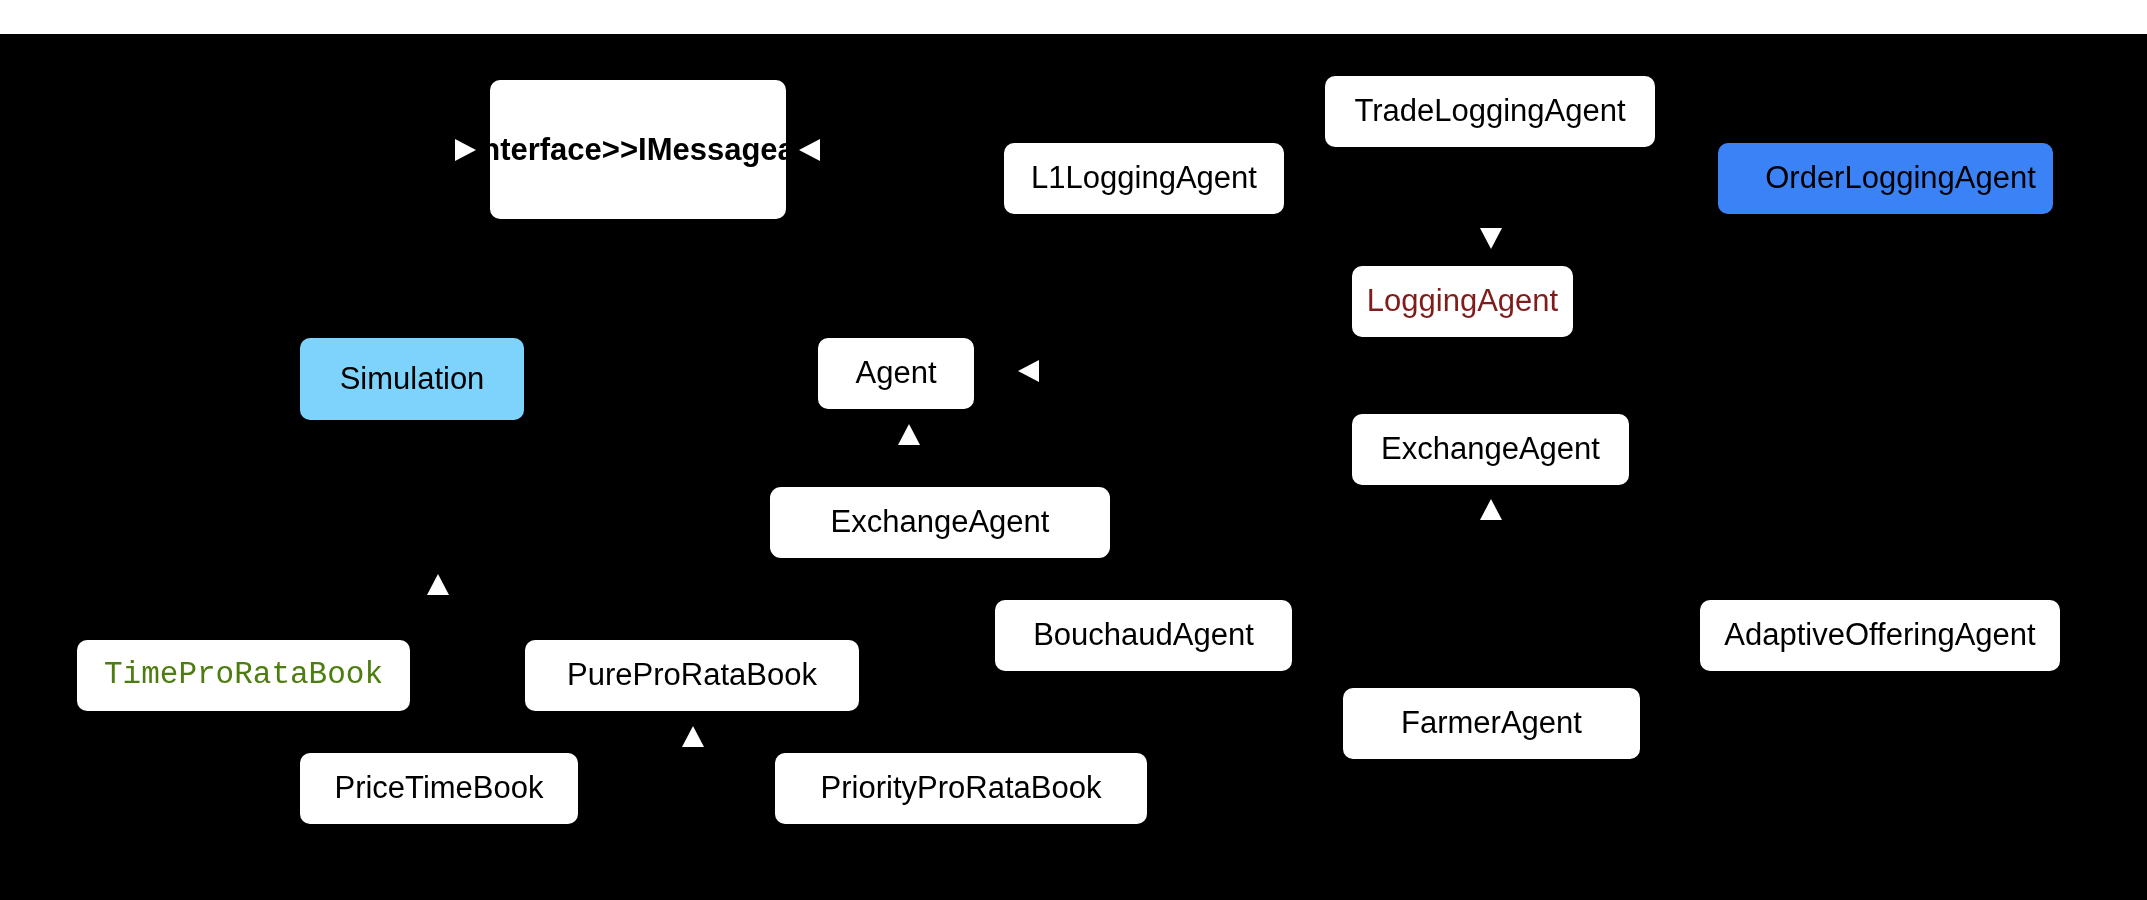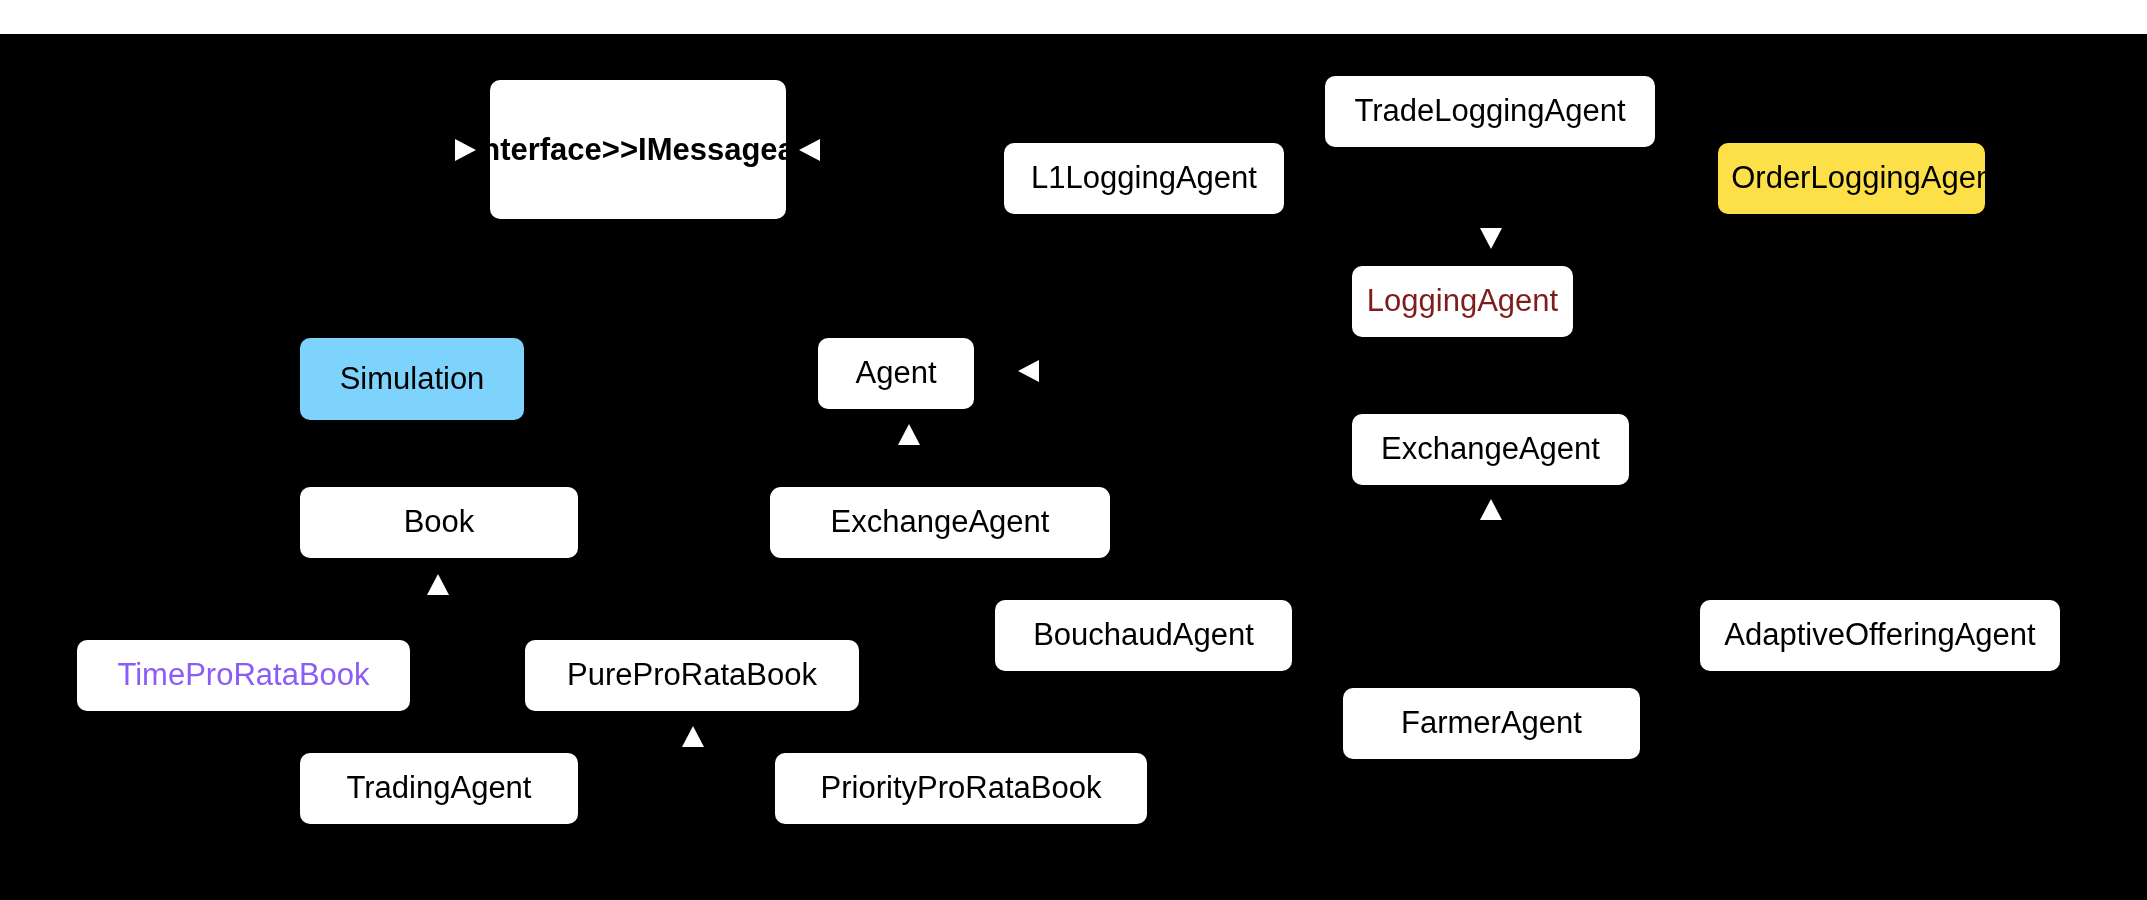--- a/index.html
+++ b/index.html
@@ -96,58 +96,55 @@
       <div class="node interface" style="left: 490px; top: 46px; width: 296px; height: 139px; background: rgb(255, 255, 255); color: rgb(0, 0, 0);">
         <span class="stereotype">&lt;&lt;interface&gt;&gt;</span>
         <span class="iface-name">IMessageable</span>
       </div>
       <div class="node" style="left: 1004px; top: 109px; width: 280px; height: 71px; background: rgb(255, 255, 255); color: rgb(0, 0, 0); align-items: center;">
         <span>L1LoggingAgent</span>
       </div>
       <div class="node" style="left: 1325px; top: 42px; width: 330px; height: 71px; background: rgb(255, 255, 255); color: rgb(0, 0, 0);">
         <span>TradeLoggingAgent</span>
       </div>
-      <div class="node" style="left: 1718px; top: 109px; width: 267px; height: 71px; background: #fde047; color: rgb(0, 0, 0); padding-left: 40px;">
+      <div class="node" style="left: 1718px; top: 109px; width: 335px; height: 71px; background: #3b82f6; color: rgb(0, 0, 0); padding-left: 40px;">
         <span>OrderLoggingAgent</span>
       </div>
       <div class="node" style="left: 1352px; top: 232px; width: 221px; height: 71px; background: rgb(255, 255, 255); color: #7f1d1d;">
         <span>LoggingAgent</span>
       </div>
       <div class="node" style="left: 300px; top: 304px; width: 224px; height: 82px; background: #7dd3fc; color: rgb(0, 0, 0);">
         <span>Simulation</span>
       </div>
       <div class="node" style="left: 818px; top: 304px; width: 156px; height: 71px; background: rgb(255, 255, 255); color: rgb(0, 0, 0);">
         <span>Agent</span>
       </div>
       <div class="node" style="left: 1352px; top: 380px; width: 277px; height: 71px; background: rgb(255, 255, 255); color: rgb(0, 0, 0);">
         <span>ExchangeAgent</span>
       </div>
-      <div class="node" style="left: 300px; top: 453px; width: 278px; height: 71px; background: rgb(255, 255, 255); color: rgb(0, 0, 0);">
-        <span>Book</span>
-      </div>
       <div class="node" style="left: 770px; top: 453px; width: 340px; height: 71px; background: rgb(255, 255, 255); color: rgb(0, 0, 0); border-radius: 11px;">
         <span>ExchangeAgent</span>
       </div>
       <div class="node" style="left: 995px; top: 566px; width: 297px; height: 71px; background: rgb(255, 255, 255); color: rgb(0, 0, 0);">
         <span>BouchaudAgent</span>
       </div>
       <div class="node" style="left: 1700px; top: 566px; width: 360px; height: 71px; background: rgb(255, 255, 255); color: rgb(0, 0, 0);">
         <span>AdaptiveOfferingAgent</span>
       </div>
-      <div class="node" style="left: 77px; top: 606px; width: 333px; height: 71px; background: rgb(255, 255, 255); color: #8b5cf6;">
+      <div class="node" style="left: 77px; top: 606px; width: 333px; height: 71px; background: rgb(255, 255, 255); color: #4d7c0f; font-family: Liberation Mono, monospace;">
         <span>TimeProRataBook</span>
       </div>
       <div class="node" style="left: 525px; top: 606px; width: 334px; height: 71px; background: rgb(255, 255, 255); color: rgb(0, 0, 0);">
         <span>PureProRataBook</span>
       </div>
       <div class="node" style="left: 1343px; top: 654px; width: 297px; height: 71px; background: rgb(255, 255, 255); color: rgb(0, 0, 0);">
         <span>FarmerAgent</span>
       </div>
       <div class="node" style="left: 300px; top: 719px; width: 278px; height: 71px; background: rgb(255, 255, 255); color: rgb(0, 0, 0);">
-        <span>TradingAgent</span>
+        <span>PriceTimeBook</span>
       </div>
       <div class="node" style="left: 775px; top: 719px; width: 372px; height: 71px; background: rgb(255, 255, 255); color: rgb(0, 0, 0);">
         <span>PriorityProRataBook</span>
       </div>
       <div class="marker right" style="left: 455px; top: 105px;"></div>
       <div class="marker left" style="left: 799px; top: 105px;"></div>
       <div class="marker down" style="left: 1480px; top: 194px;"></div>
       <div class="marker left" style="left: 1018px; top: 326px;"></div>
       <div class="marker up" style="left: 898px; top: 390px;"></div>
       <div class="marker up" style="left: 1480px; top: 465px;"></div>

